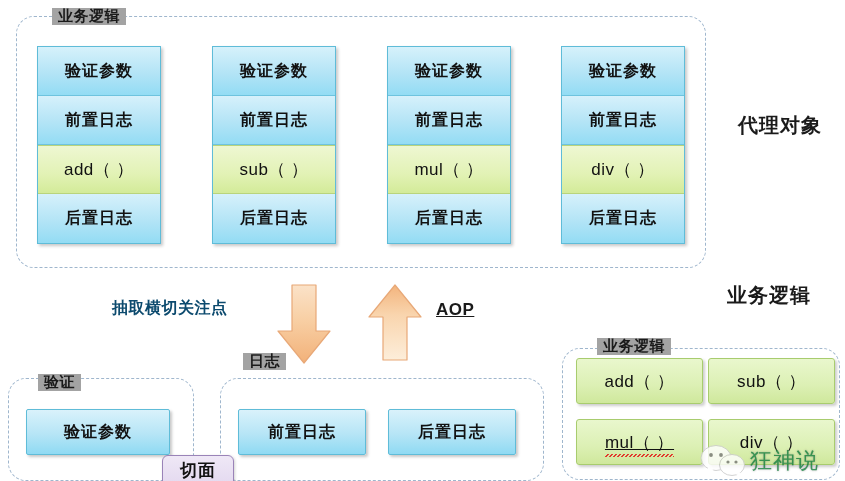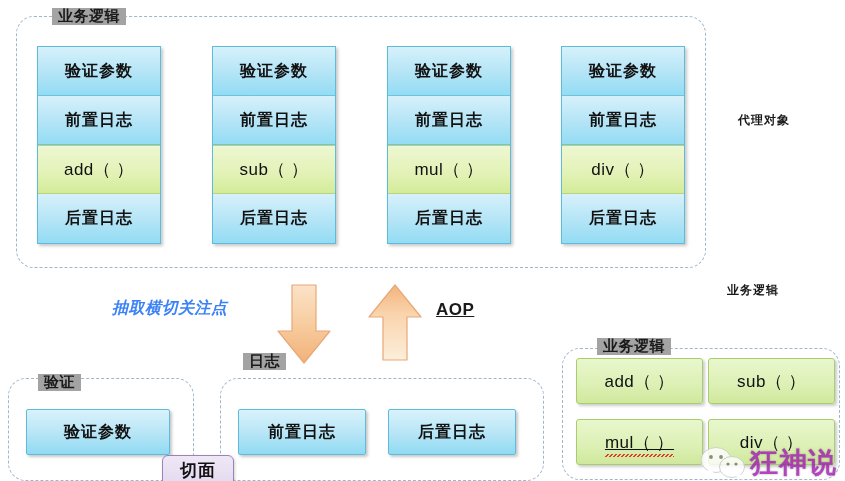--- a/index.html
+++ b/index.html
@@ -38,35 +38,34 @@
     padding: 0 6px;
     white-space: nowrap;
     line-height: 17px;
     letter-spacing: 0.5px;
   }
 
   
   .side-label {
     position: absolute;
     color: #1a1a1a;
-    font-size: 12px;
+    font-size: 20px;
     font-weight: bold;
     font-family: "DejaVu Sans", "Liberation Sans", sans-serif;
     white-space: nowrap;
     letter-spacing: 1px;
   }
   .plain-label {
     position: absolute;
-    color: #3b82f6;
+    color: #0c4a6e;
     font-size: 15px;
     font-family: "DejaVu Sans", "Liberation Sans", sans-serif;
     white-space: nowrap;
     font-weight: bold;
     letter-spacing: 0.5px;
-    font-style: italic;
   }
   .aop-label {
     position: absolute;
     color: #1a1a1a;
     font-size: 17px;
     font-family: "Liberation Sans", sans-serif;
     white-space: nowrap;
     letter-spacing: 0.5px;
   }
 
@@ -183,23 +182,23 @@
 
   
   .watermark {
     position: absolute;
     display: flex;
     align-items: center;
     gap: 4px;
     opacity: 0.82;
   }
   .wm-text {
-    font-size: 28px;
-    font-weight: bold;
-    color: #a21caf;
+    font-size: 22px;
+    font-weight: normal;
+    color: #15803d;
     font-family: "DejaVu Sans", "Liberation Sans", sans-serif;
     text-shadow: 0 0 2px rgba(120,120,120,0.85);
     letter-spacing: 1px;
   }
 </style>
 </head>
 <body>
 
 <div id="stage">
 

